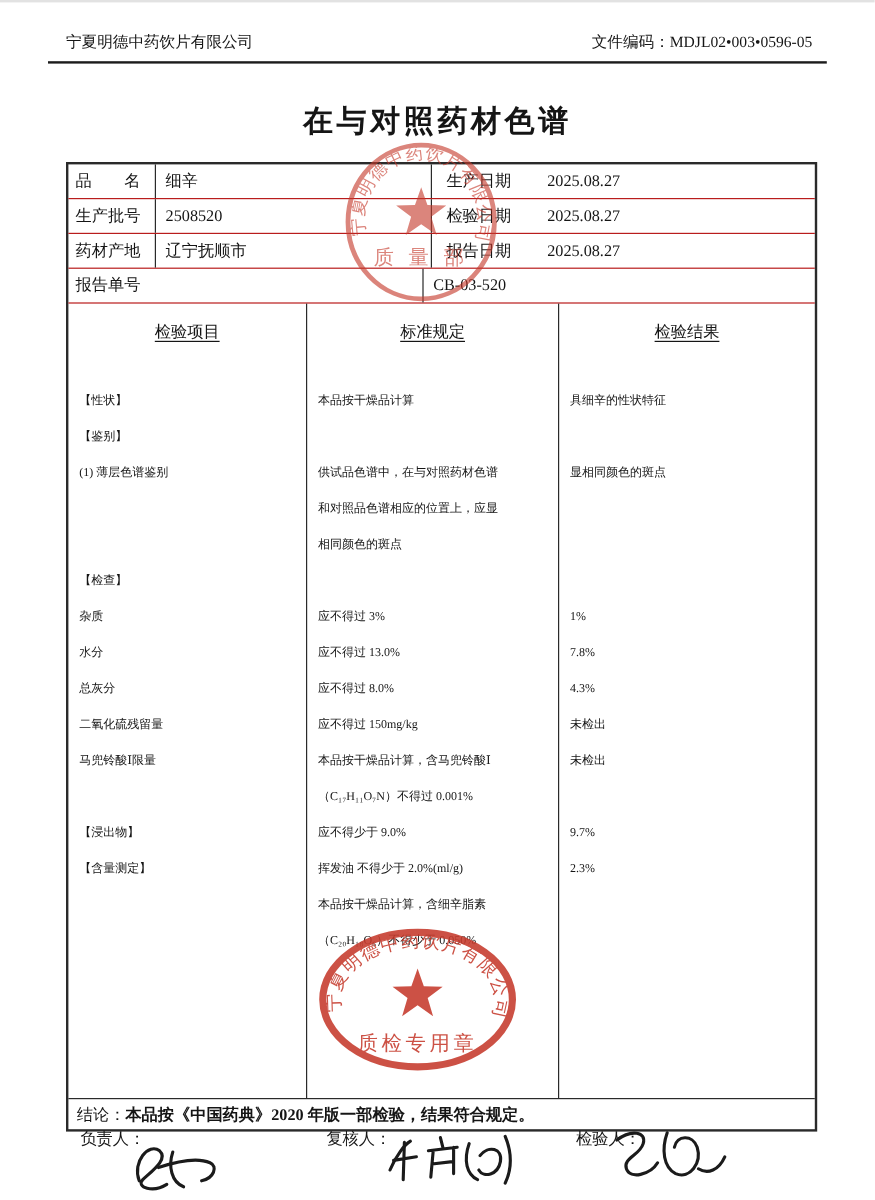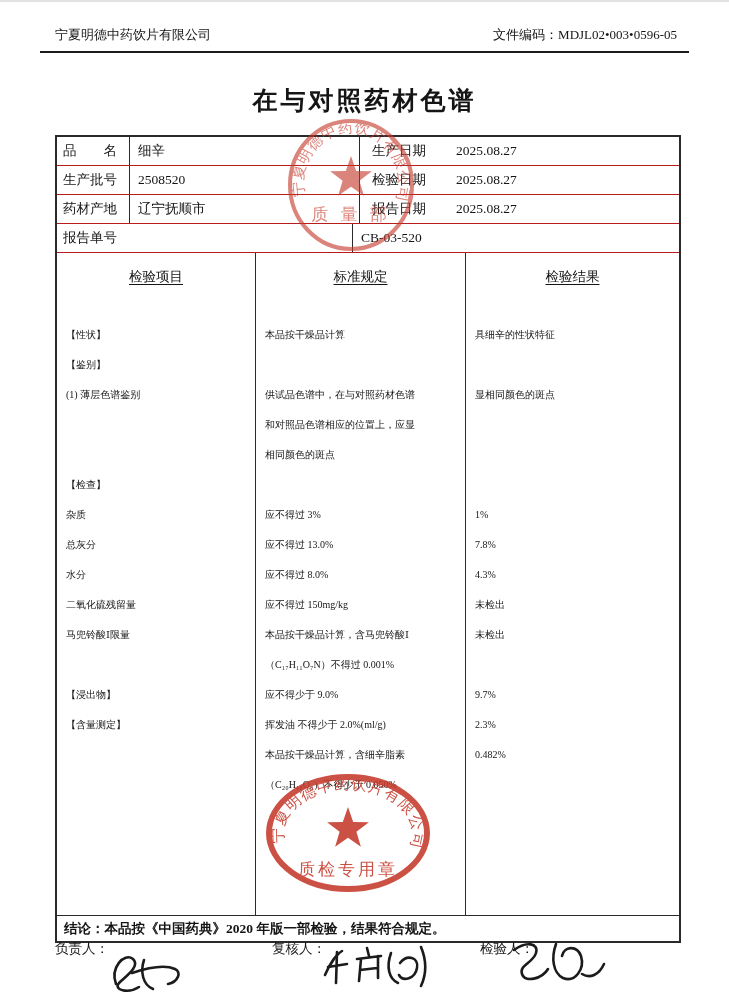--- a/index.html
+++ b/index.html
@@ -25,21 +25,21 @@
   .m-col{height:100%;box-sizing:border-box;}
   .m-col-1{width:198px;}
   .m-col-2{width:210px;border-left:1px solid #2a2a2a;}
   .m-col-3{width:214px;border-left:1px solid #2a2a2a;}
   .m-head{height:33px;display:flex;justify-content:center;align-items:flex-end;padding-bottom:4px;font-size:13.5px;}
   .m-head span{text-decoration:underline;text-underline-offset:3px;}
   .m-lines{margin-top:30px;}
   .m-line{height:30px;line-height:30px;padding:0 9px;font-size:10px;white-space:nowrap;}
   
   .conclusion{height:25px;display:flex;align-items:center;padding-left:7px;font-size:13.5px;}
-  .conclusion .c-label{font-weight:700;}
+  .conclusion .c-label{font-weight:400;}
   .conclusion .c-text{font-weight:600;}
   
   .sign-row{position:absolute;left:0;top:938px;width:100%;font-size:13.5px;}
   .sign-label{position:absolute;white-space:nowrap;}
   .sig{position:absolute;}
   .sig path{fill:none;stroke:#1b1b1b;stroke-width:2.6;stroke-linecap:round;stroke-linejoin:round;}
   
   .stamp{position:absolute;pointer-events:none;}
   .stamp-top{left:286px;top:116px;opacity:0.62;}
   .stamp-bottom{left:264px;top:770px;opacity:0.88;}
@@ -94,22 +94,22 @@
             <span>检验项目</span>
           </div>
         <div class="m-lines" id="col-0">
             <div class="m-line">【性状】</div>
             <div class="m-line">【鉴别】</div>
             <div class="m-line">(1) 薄层色谱鉴别</div>
             <div class="m-line"></div>
             <div class="m-line"></div>
             <div class="m-line">【检查】</div>
             <div class="m-line">杂质</div>
+            <div class="m-line">水分</div>
             <div class="m-line">总灰分</div>
-            <div class="m-line">水分</div>
             <div class="m-line">二氧化硫残留量</div>
             <div class="m-line">马兜铃酸Ⅰ限量</div>
             <div class="m-line"></div>
             <div class="m-line">【浸出物】</div>
             <div class="m-line">【含量测定】</div>
             <div class="m-line"></div>
             <div class="m-line"></div>
           </div>
       </div>
       <div class="m-col m-col-2">
@@ -147,34 +147,33 @@
             <div class="m-line"></div>
             <div class="m-line"></div>
             <div class="m-line">1%</div>
             <div class="m-line">7.8%</div>
             <div class="m-line">4.3%</div>
             <div class="m-line">未检出</div>
             <div class="m-line">未检出</div>
             <div class="m-line"></div>
             <div class="m-line">9.7%</div>
             <div class="m-line">2.3%</div>
-            <div class="m-line">0.482%</div>
             <div class="m-line"></div>
           </div>
       </div>
     </div>
 
     <div class="conclusion">
       <span class="c-label">结论：</span>
       <span class="c-text">本品按《中国药典》2020 年版一部检验，结果符合规定。</span>
     </div>
   </div>
 
   <div class="sign-row">
-    <span class="sign-label" style="left:55px;">负责人：</span>
+    <span class="sign-label" style="left:67px;">负责人：</span>
     <span class="sign-label" style="left:272px;">复核人：</span>
     <span class="sign-label" style="left:480px;">检验人：</span>
   </div>
 
   <svg class="sig" style="left:98px;top:942px;" width="105" height="52" viewBox="0 0 105 52">
     <path d="M18,40 C12,24 26,8 35,15 C43,22 27,33 21,39 C15,46 30,50 41,43"></path>
     <path d="M46,16 C42,28 45,41 55,45"></path>
     <path d="M34,29 C52,23 68,21 77,25 C84,28 80,38 70,40"></path>
   </svg>
   <svg class="sig" style="left:315px;top:935px;" width="135" height="58" viewBox="0 0 135 58">

